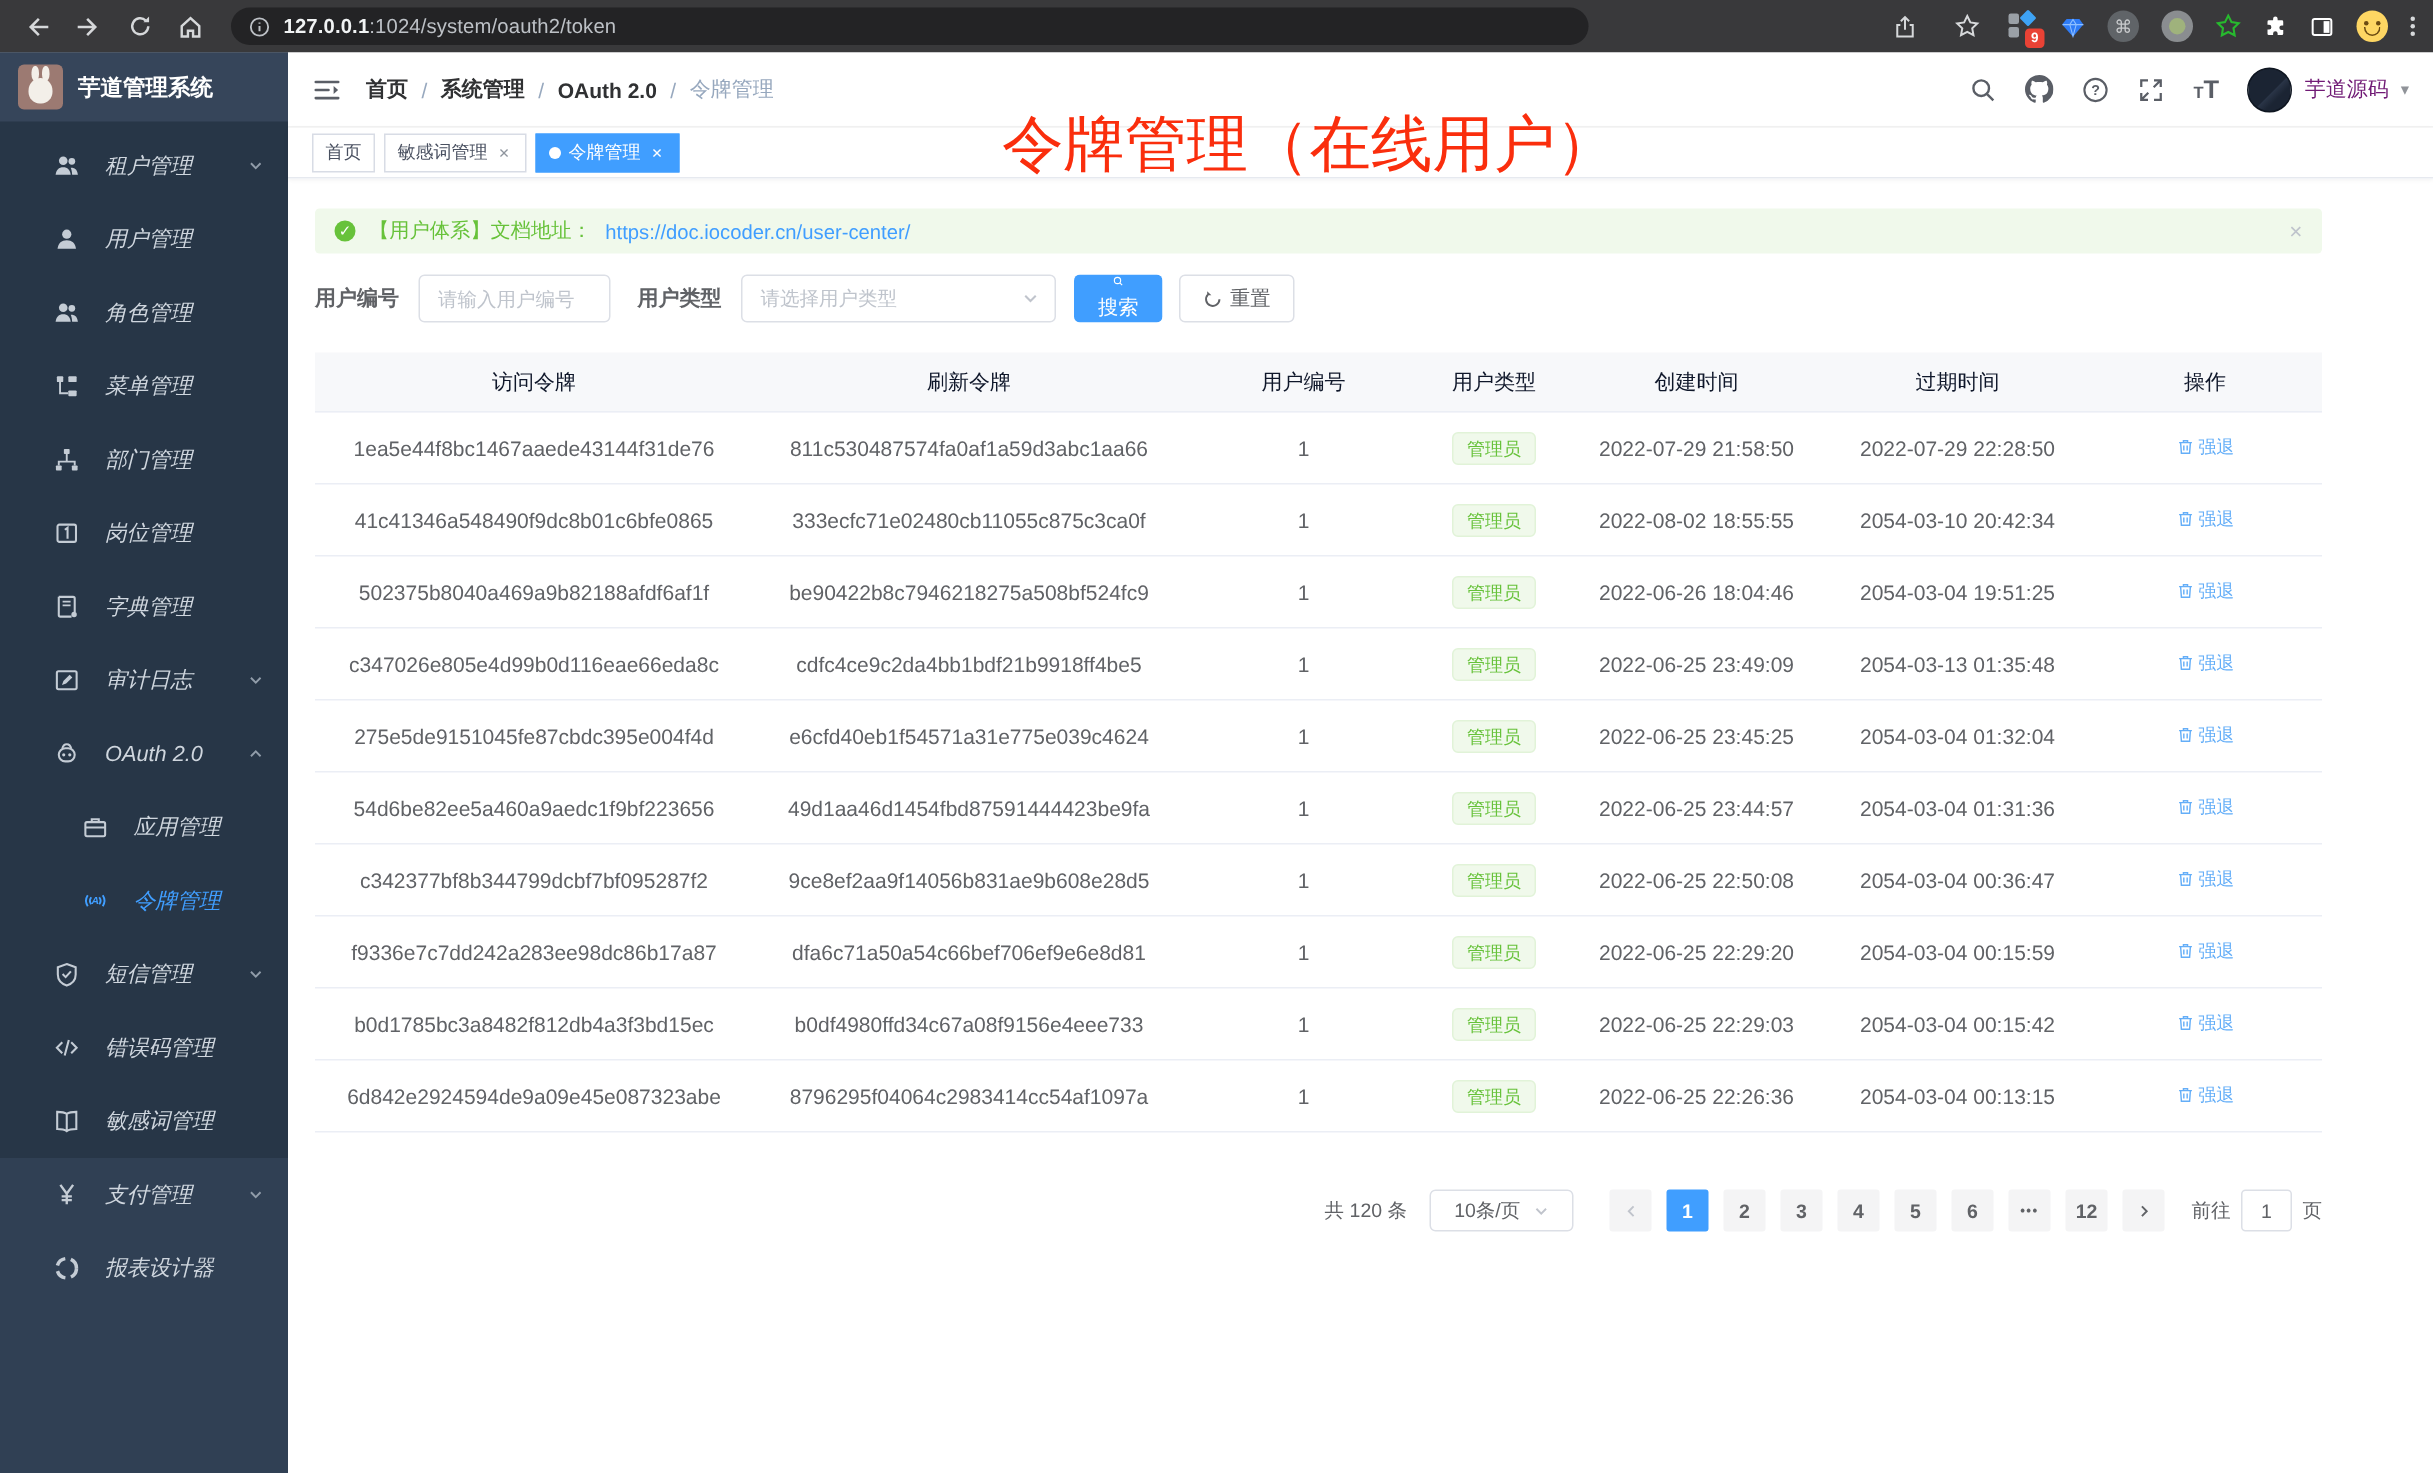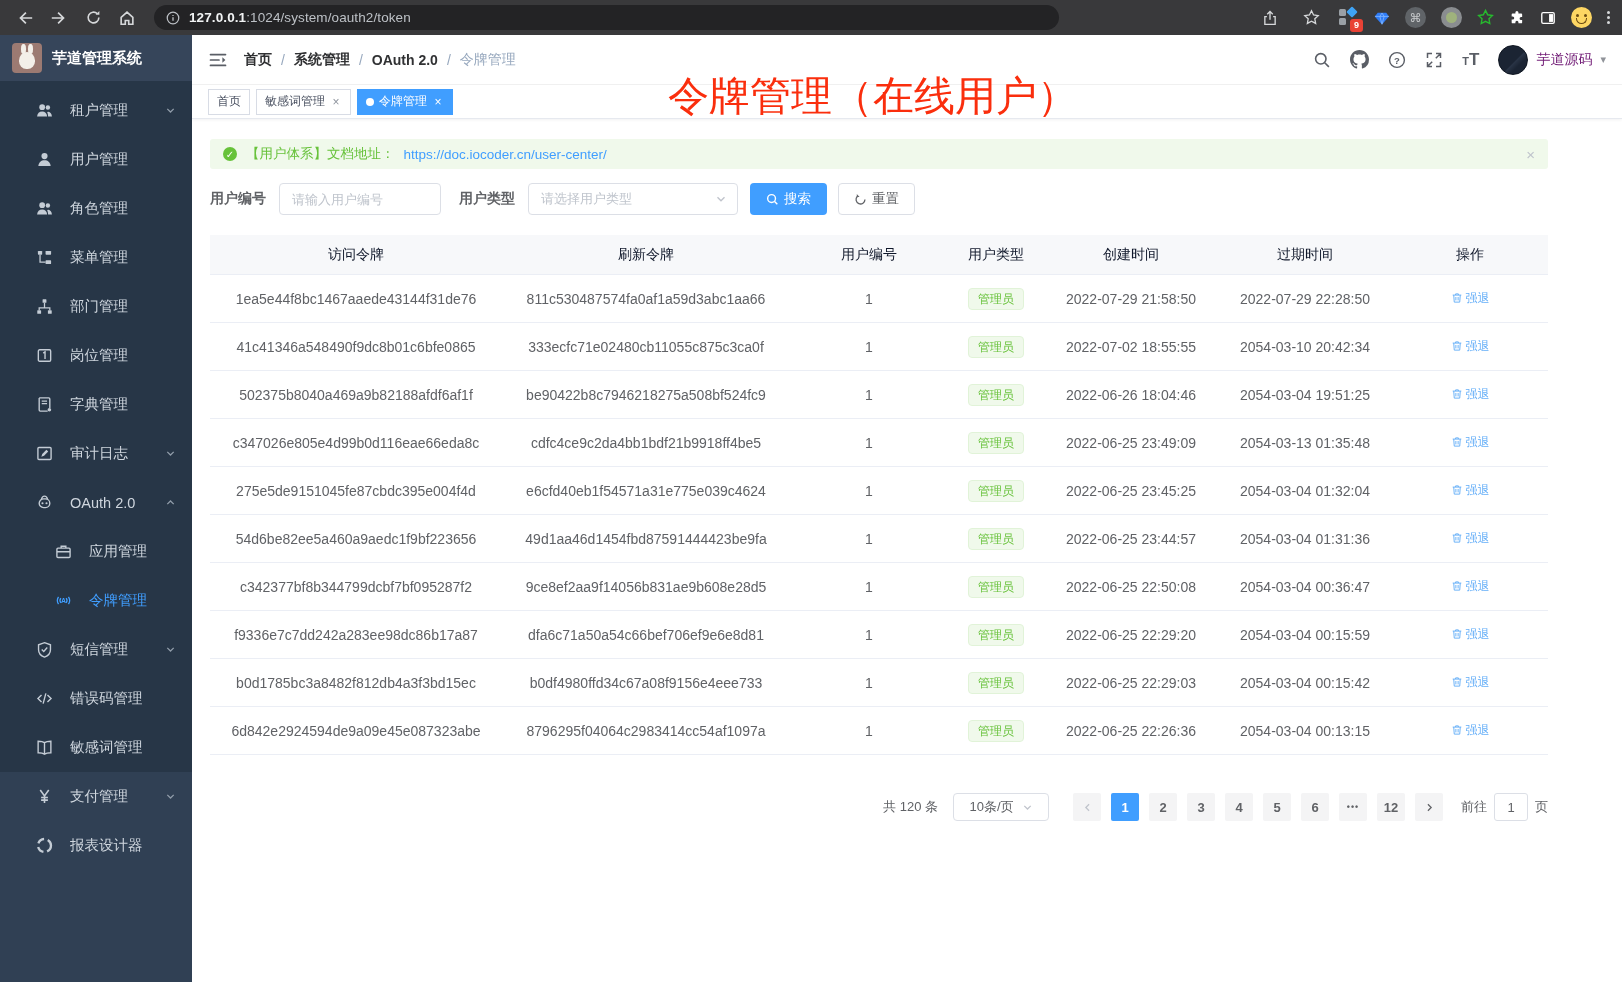--- a/index.html
+++ b/index.html
@@ -29,21 +29,21 @@
   .dots-v { color:#d6d8da; font-size:15px; letter-spacing:0; line-height:1; display:flex; flex-direction:column; gap:2px; align-items:center; }
   .dots-v i { width:3px; height:3px; border-radius:50%; background:#d6d8da; }
 
   
   .sidebar { position:absolute; left:0; top:35px; width:192px; bottom:0; background:#273647; display:flex; flex-direction:column; }
   .logo-bar { height:46px; flex:none; background:#36455a; display:flex; align-items:center; padding:0 12px; gap:10px; cursor:pointer; }
   .logo-img { width:30px; height:30px; border-radius:4px; background:#9c7a72; position:relative; overflow:hidden; flex:none; }
   .logo-img::before { content:""; position:absolute; left:7px; top:9px; width:16px; height:17px; background:#f3efe9; border-radius:50% 50% 46% 46%; }
   .logo-img::after { content:""; position:absolute; left:9px; top:1px; width:5px; height:10px; background:#f3efe9; border-radius:45%; box-shadow:7px 0 0 #f3efe9; }
   .logo-title { color:#fff; font-weight:700; font-size:15px; white-space:nowrap; }
-  .menu { flex:1; display:flex; flex-direction:column; padding-top:5px; }
+  .menu { flex:1; display:flex; flex-direction:column; padding-top:5px;font-style:italic; }
   .menu-sec2 { background:#304054; flex:1; }
   .menu-item { height:49px; flex:none; display:flex; align-items:center; padding:0 14px 0 36px; color:#cfd6de; font-size:14.5px; cursor:pointer; position:relative; }
   .menu-item .mi-icon { width:17px; height:17px; flex:none; margin-right:17px; color:#c4ccd5; }
   .menu-item .mi-icon svg { width:100%; height:100%; display:block; }
   .menu-item.sub { padding-left:55px; }
   .menu-item.active, .menu-item.active .mi-icon { color:#409eff; }
   .mi-arrow { position:absolute; right:16px; color:#909ca9; display:flex; }
   .mi-arrow.up svg { transform:rotate(180deg); }
 
   
@@ -75,28 +75,28 @@
 
   .app-main { padding:20px 0 0 18px; }
   .alert { width:1338px; height:30px; background:#f0f9eb; border-radius:3px; display:flex; align-items:center; padding:0 13px; gap:9px; }
   .alert-check { width:14px; height:14px; border-radius:50%; background:#67c23a; color:#fff; font-size:10px; display:flex; align-items:center; justify-content:center; flex:none; }
   .alert-text { color:#67c23a; font-size:13.5px; }
   .alert-link { color:#409eff; font-size:13.5px; text-decoration:none; cursor:pointer; }
   .alert-close { margin-left:auto; color:#bfc4cc; font-size:15px; cursor:pointer; }
 
   .filter-row { margin-top:14px; display:flex; align-items:center; width:1338px; }
   .f-label { font-weight:700; color:#606266; font-size:14px; margin-right:13px; white-space:nowrap; }
-  .f-input { width:162px; height:32px; border:1px solid #dcdfe6; border-radius:4px; padding:0 12px; font-size:13px; color:#ef4444; outline:none; font-family:inherit; }
+  .f-input { width:128px; height:32px; border:1px solid #dcdfe6; border-radius:4px; padding:0 12px; font-size:13px; color:#ef4444; outline:none; font-family:inherit; }
   .f-input::placeholder { color:#bfc4cc; }
   .f-select { width:210px; height:32px; border:1px solid #dcdfe6; border-radius:4px; padding:0 10px 0 12px; display:flex; align-items:center; cursor:pointer; }
   .f-select .ph { color:#bfc4cc; font-size:13px; flex:1; }
   .f-select .chev { color:#c0c4cc; display:flex; }
   .gap18 { width:18px; flex:none; }
   .btn { height:32px; border-radius:4px; display:inline-flex; align-items:center; gap:5px; padding:0 15px; font-size:13.5px; cursor:pointer; border:1px solid transparent; }
-  .btn-primary { background:#409eff; color:#fff; margin-left:12px; }
+  .btn-primary { background:#409eff; color:#fff; margin-left:12px;flex-direction:column; }
   .btn-plain { background:#fff; color:#606266; border-color:#dcdfe6; margin-left:11px; }
   .btn svg { display:block; }
 
   .table { margin-top:20px; width:1338px; font-size:14px; }
   .t-row { display:flex; align-items:center; border-bottom:1px solid #ebeef5; }
   .t-head { background:#f7f8fa; border-bottom:1px solid #ebeef5; height:40px; display:flex; align-items:center; }
   .t-head .t-cell { font-weight:400; color:#0f172a; }
   .t-body .t-row { height:48px; color:#606266; }
   .t-cell { text-align:center; overflow:hidden; white-space:nowrap; }
   .c0{width:292px;} .c1{width:288px;} .c2{width:158px;} .c3{width:96px;} .c4{width:174px;} .c5{width:174px;} .c6{width:156px;}
@@ -534,21 +534,21 @@
                   <path d="M2 3.6h10M5.4 3.6V2.2h3.2v1.4M3.2 3.6l.6 8.2h6.4l.6-8.2M5.7 5.8v4M8.3 5.8v4" fill="none" stroke="currentColor" stroke-width="1.1"></path>
                 </svg>
                 <span>强退</span>
               </span></div>
           </div>
           <div class="t-row">
             <div class="t-cell c0">41c41346a548490f9dc8b01c6bfe0865</div>
             <div class="t-cell c1">333ecfc71e02480cb11055c875c3ca0f</div>
             <div class="t-cell c2">1</div>
             <div class="t-cell c3"><span class="badge-admin">管理员</span></div>
-            <div class="t-cell c4">2022-07-02 18:55:55</div>
+            <div class="t-cell c4">2022-08-02 18:55:55</div>
             <div class="t-cell c5">2054-03-10 20:42:34</div>
             <div class="t-cell c6"><span class="act-link">
                 <svg viewBox="0 0 14 14" width="12" height="12">
                   <path d="M2 3.6h10M5.4 3.6V2.2h3.2v1.4M3.2 3.6l.6 8.2h6.4l.6-8.2M5.7 5.8v4M8.3 5.8v4" fill="none" stroke="currentColor" stroke-width="1.1"></path>
                 </svg>
                 <span>强退</span>
               </span></div>
           </div>
           <div class="t-row">
             <div class="t-cell c0">502375b8040a469a9b82188afdf6af1f</div>

